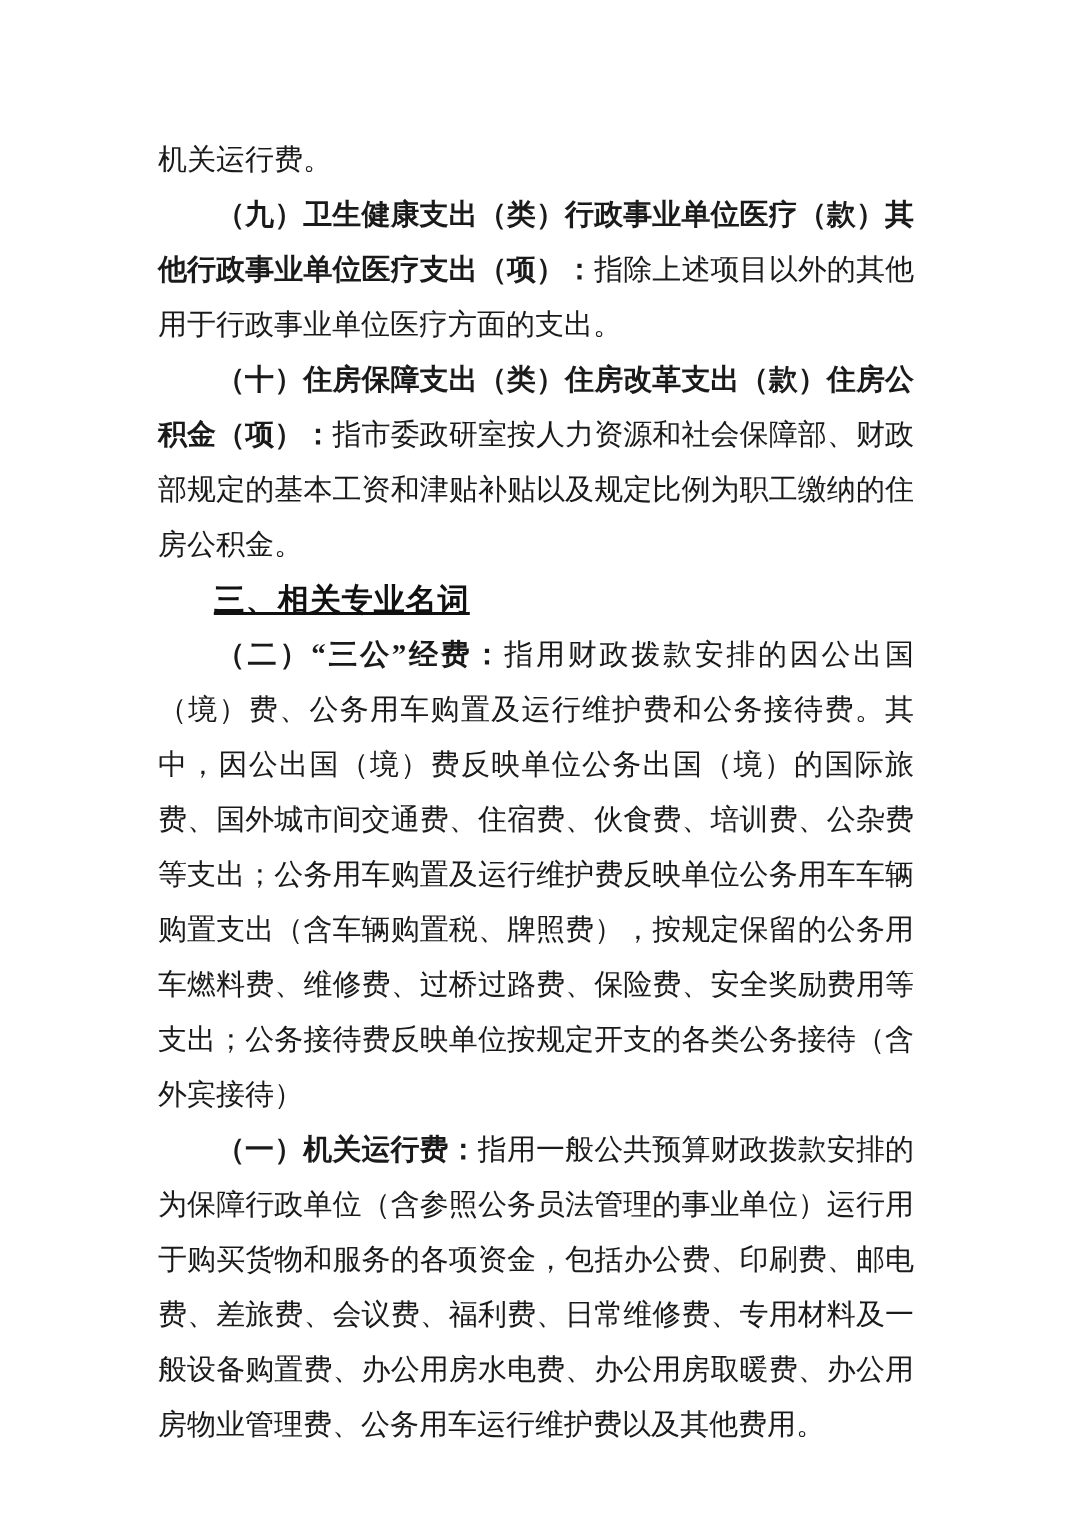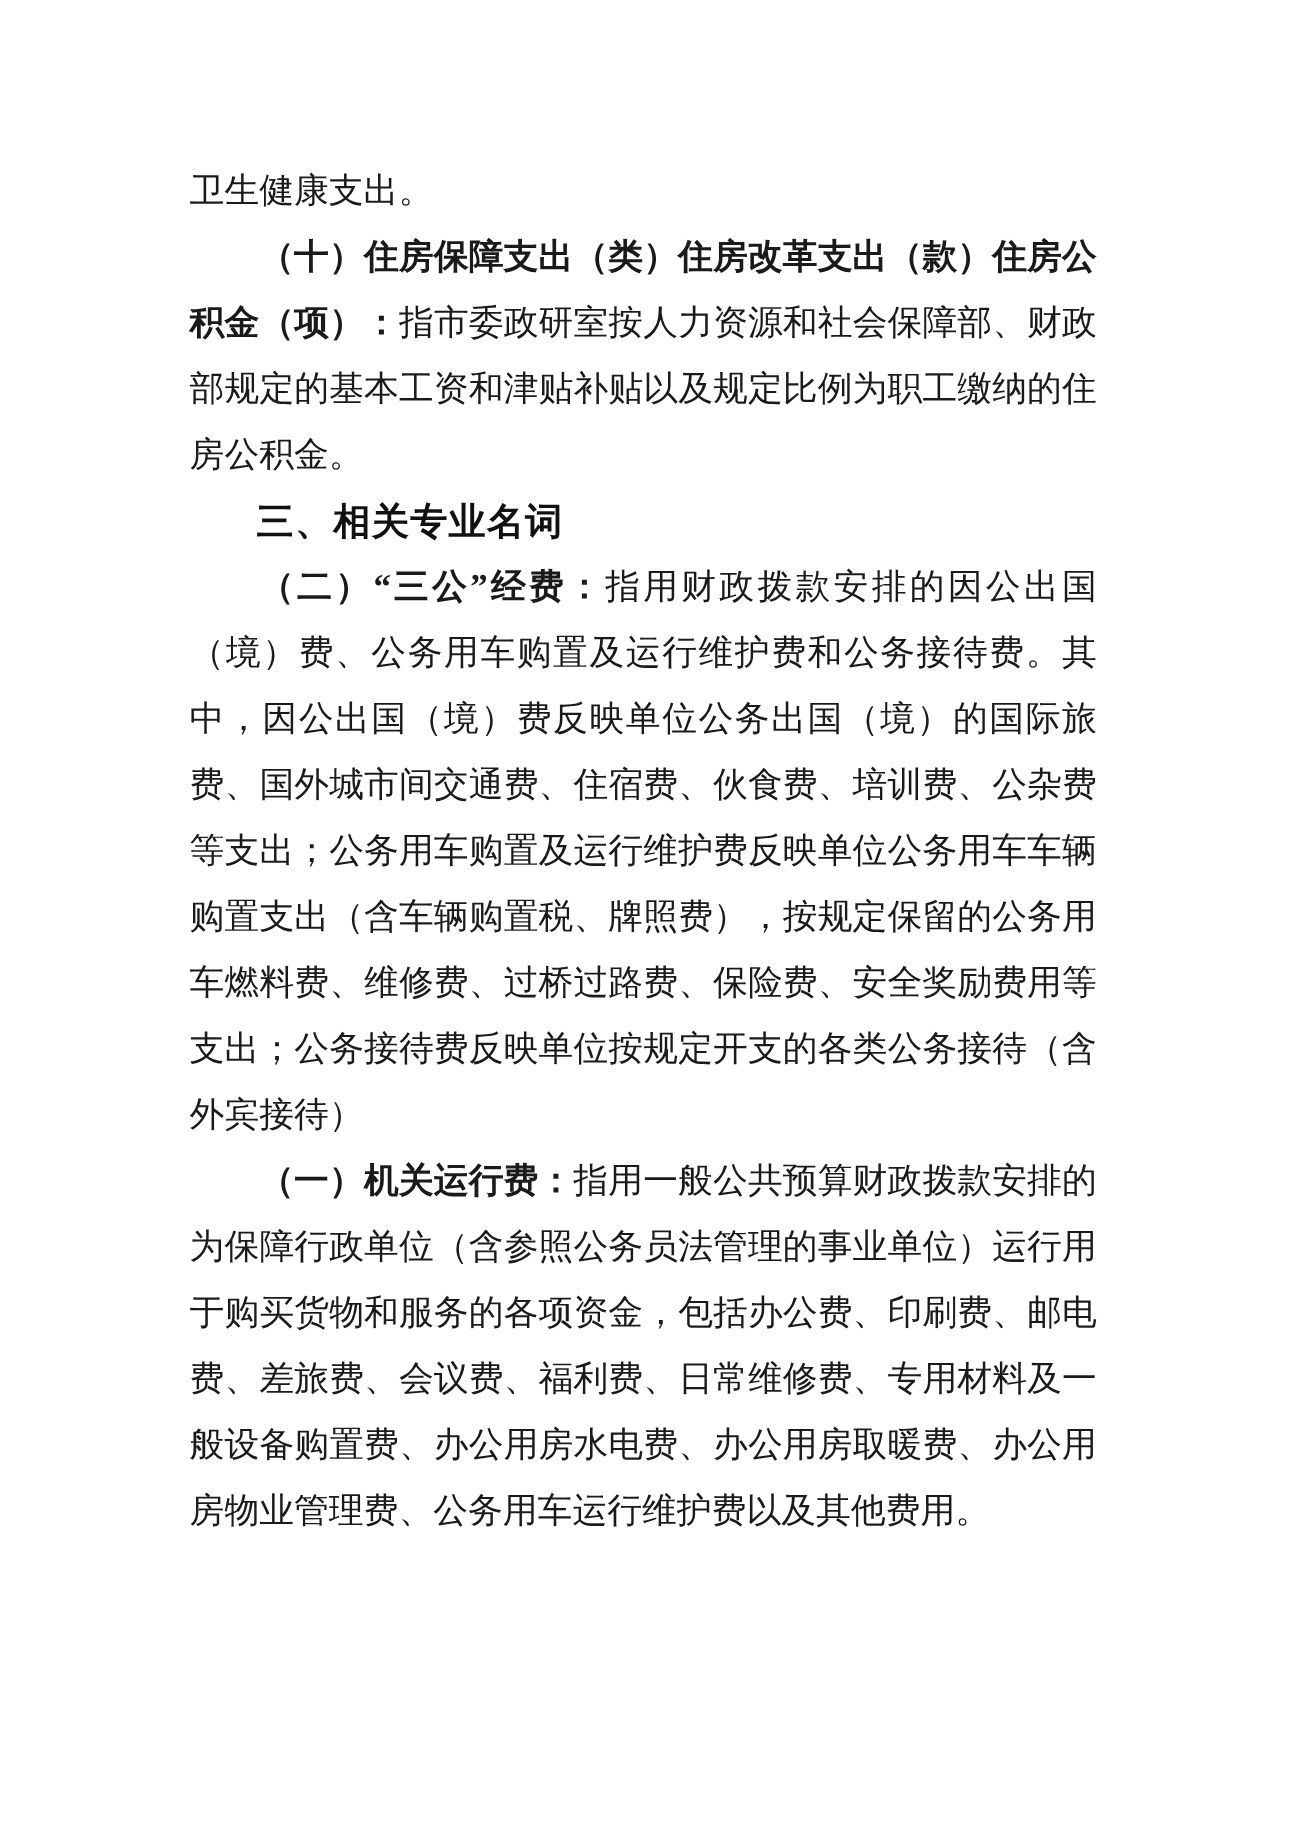--- a/index.html
+++ b/index.html
@@ -40,30 +40,32 @@
   }
   .heading {
     margin: 0;
     font-family: "Liberation Sans", "DejaVu Sans", sans-serif;
     font-size: 31px;
     font-weight: 700;
     line-height: 55px;
     text-indent: 1.8em;
     color: #111111;
     letter-spacing: 1px;
+    text-decoration: underline;
   }
 </style>
 </head>
 <body>
 
 <div class="page">
   <main class="content">
 
-    <p class="para no-indent"><span>卫生健康支出。</span></p>
+    <p class="para no-indent"><span>机关运行费。</span></p>
 
+    <p class="para"><span class="lead">（九）卫生健康支出（类）行政事业单位医疗（款）其他行政事业单位医疗支出（项）：</span><span>指除上述项目以外的其他用于行政事业单位医疗方面的支出。</span></p>
 
     <p class="para"><span class="lead">（十）住房保障支出（类）住房改革支出（款）住房公积金（项）：</span><span>指市委政研室按人力资源和社会保障部、财政部规定的基本工资和津贴补贴以及规定比例为职工缴纳的住房公积金。</span></p>
 
     <h2 class="heading">三、相关专业名词</h2>
 
     <p class="para"><span class="lead">（二）“三公”经费：</span><span>指用财政拨款安排的因公出国（境）费、公务用车购置及运行维护费和公务接待费。其中，因公出国（境）费反映单位公务出国（境）的国际旅费、国外城市间交通费、住宿费、伙食费、培训费、公杂费等支出；公务用车购置及运行维护费反映单位公务用车车辆购置支出（含车辆购置税、牌照费），按规定保留的公务用车燃料费、维修费、过桥过路费、保险费、安全奖励费用等支出；公务接待费反映单位按规定开支的各类公务接待（含外宾接待）</span></p>
 
     <p class="para"><span class="lead">（一）机关运行费：</span><span>指用一般公共预算财政拨款安排的为保障行政单位（含参照公务员法管理的事业单位）运行用于购买货物和服务的各项资金，包括办公费、印刷费、邮电费、差旅费、会议费、福利费、日常维修费、专用材料及一般设备购置费、办公用房水电费、办公用房取暖费、办公用房物业管理费、公务用车运行维护费以及其他费用。</span></p>
 
   </main>

